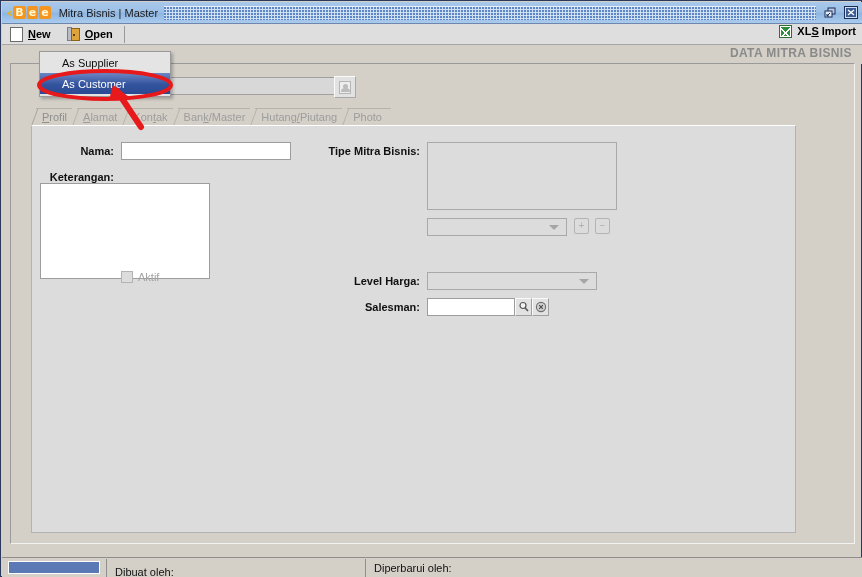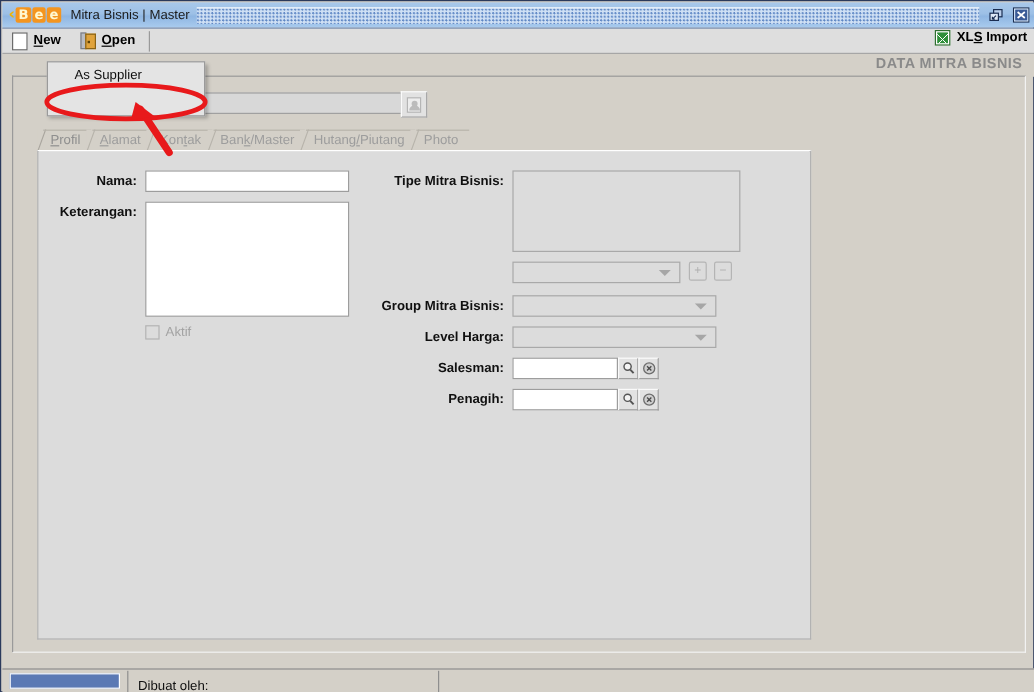--- a/index.html
+++ b/index.html
@@ -166,21 +166,21 @@
     border-left:1px solid #b7b3ab;
     transform:skewX(-20deg);transform-origin:bottom left;
   }
   .tab.first .tabborder:before{border-left:1px solid #a9a59e;}
   .tab:after{
     content:"";position:absolute;left:5px;right:0;top:0;height:1px;background:#b7b3ab;
   }
   .tab u{text-decoration:underline;}
   .tab.selected{color:#8f8f8f;}
   #tabpanel{
-    position:absolute;left:30px;top:124px;width:645px;height:408px;
+    position:absolute;left:30px;top:124px;width:765px;height:408px;
     background:#dcdcdc;
     border:1px solid #b2b2b2;
     border-top:1px solid #ffffff;
     box-sizing:border-box;
   }
   
   .frow{position:absolute;display:flex;align-items:flex-start;}
   .flabel{
     text-align:right;font-weight:bold;font-size:11px;color:#101010;
     padding-top:3px;margin-right:7px;white-space:nowrap;
@@ -355,21 +355,21 @@
     </div>
   </div>
 
   <div id="tabpanel">
 
     <div class="frow" style="left:8px;top:16px;">
       <div class="flabel" style="width:74px;">Nama:</div>
       <div class="tin" style="width:170px;height:18px;"></div>
     </div>
 
-    <div class="frow" style="left:8px;top:42px;">
+    <div class="frow" style="left:8px;top:42px;flex-direction:column;">
       <div class="flabel" style="width:74px;">Keterangan:</div>
       <div class="tin" style="width:170px;height:96px;"></div>
     </div>
 
     <div class="frow" style="left:89px;top:144px;align-items:flex-start;">
       <div class="chk"></div>
       <div class="chklbl">Aktif</div>
     </div>
 
     <div class="frow" style="left:278px;top:16px;">
@@ -379,27 +379,20 @@
 
     <div class="frow" style="left:395px;top:92px;">
       <div class="cbx" style="width:140px;height:18px;">
         <span></span>
         <span class="arrow"></span>
       </div>
       <div class="sqbtn" style="margin-left:7px;">+</div>
       <div class="sqbtn" style="margin-left:6px;">−</div>
     </div>
 
-    <div class="frow" style="left:278px;top:120px;">
-      <div class="flabel" style="width:110px;">Group Mitra Bisnis:</div>
-      <div class="cbx" style="width:170px;height:18px;">
-        <span></span>
-        <span class="arrow"></span>
-      </div>
-    </div>
 
     <div class="frow" style="left:278px;top:172px;">
       <div class="flabel" style="width:110px;">Salesman:</div>
       <div class="tin" style="width:88px;height:18px;"></div>
       <div class="lookup">
         <svg width="12" height="12" viewBox="0 0 12 12">
           <circle cx="5" cy="4.5" r="3" fill="#f3f3f3" stroke="#555" stroke-width="1.2"></circle>
           <path d="M7.2 7 L10 10" stroke="#555" stroke-width="1.6"></path>
         </svg>
       </div>
@@ -412,52 +405,41 @@
     </div>
 
     <div class="frow" style="left:278px;top:146px;">
       <div class="flabel" style="width:110px;">Level Harga:</div>
       <div class="cbx" style="width:170px;height:18px;">
         <span></span>
         <span class="arrow"></span>
       </div>
     </div>
 
-    <div class="frow" style="left:278px;top:198px;">
-      <div class="flabel" style="width:110px;">Penagih:</div>
-      <div class="tin" style="width:88px;height:18px;"></div>
-      <div class="lookup">
-        <svg width="12" height="12" viewBox="0 0 12 12">
-          <circle cx="5" cy="4.5" r="3" fill="#f3f3f3" stroke="#555" stroke-width="1.2"></circle>
-          <path d="M7.2 7 L10 10" stroke="#555" stroke-width="1.6"></path>
-        </svg>
-      </div>
-      <div class="lookup">
-        <svg width="12" height="12" viewBox="0 0 12 12">
-          <circle cx="6" cy="6" r="4.6" fill="#cfcfcf" stroke="#6e6e6e" stroke-width="1.1"></circle>
-          <path d="M4.2 4.2 L7.8 7.8 M7.8 4.2 L4.2 7.8" stroke="#4a4a4a" stroke-width="1.1"></path>
-        </svg>
-      </div>
-    </div>
   </div>
 
   <div id="bottom-strip"></div>
 
   <div id="statusbar">
     <div id="progress-cell"></div>
     <div class="status-sep"></div>
     <div id="created-cell">
       <span class="status-text">Dibuat oleh:</span>
       <span class="status-text"></span>
     </div>
     <div class="status-sep"></div>
+    <div id="updated-cell">
+      <span class="status-text">Diperbarui oleh:</span>
+      <span class="status-text"></span>
+    </div>
   </div>
 
   <div id="popup">
     <div class="mitem">As Supplier</div>
+    <div class="mitem hl">As Customer</div>
   </div>
 
   <svg id="annot">
     <ellipse cx="104" cy="84" rx="66" ry="14" fill="none" stroke="#e8191b" stroke-width="4"></ellipse>
     <path d="M140 126 L116 90" stroke="#e8191b" stroke-width="6" stroke-linecap="round"></path>
     <path d="M112 84 L128 96 L108 99 Z" fill="#e8191b"></path>
   </svg>
 
 </div>
 

